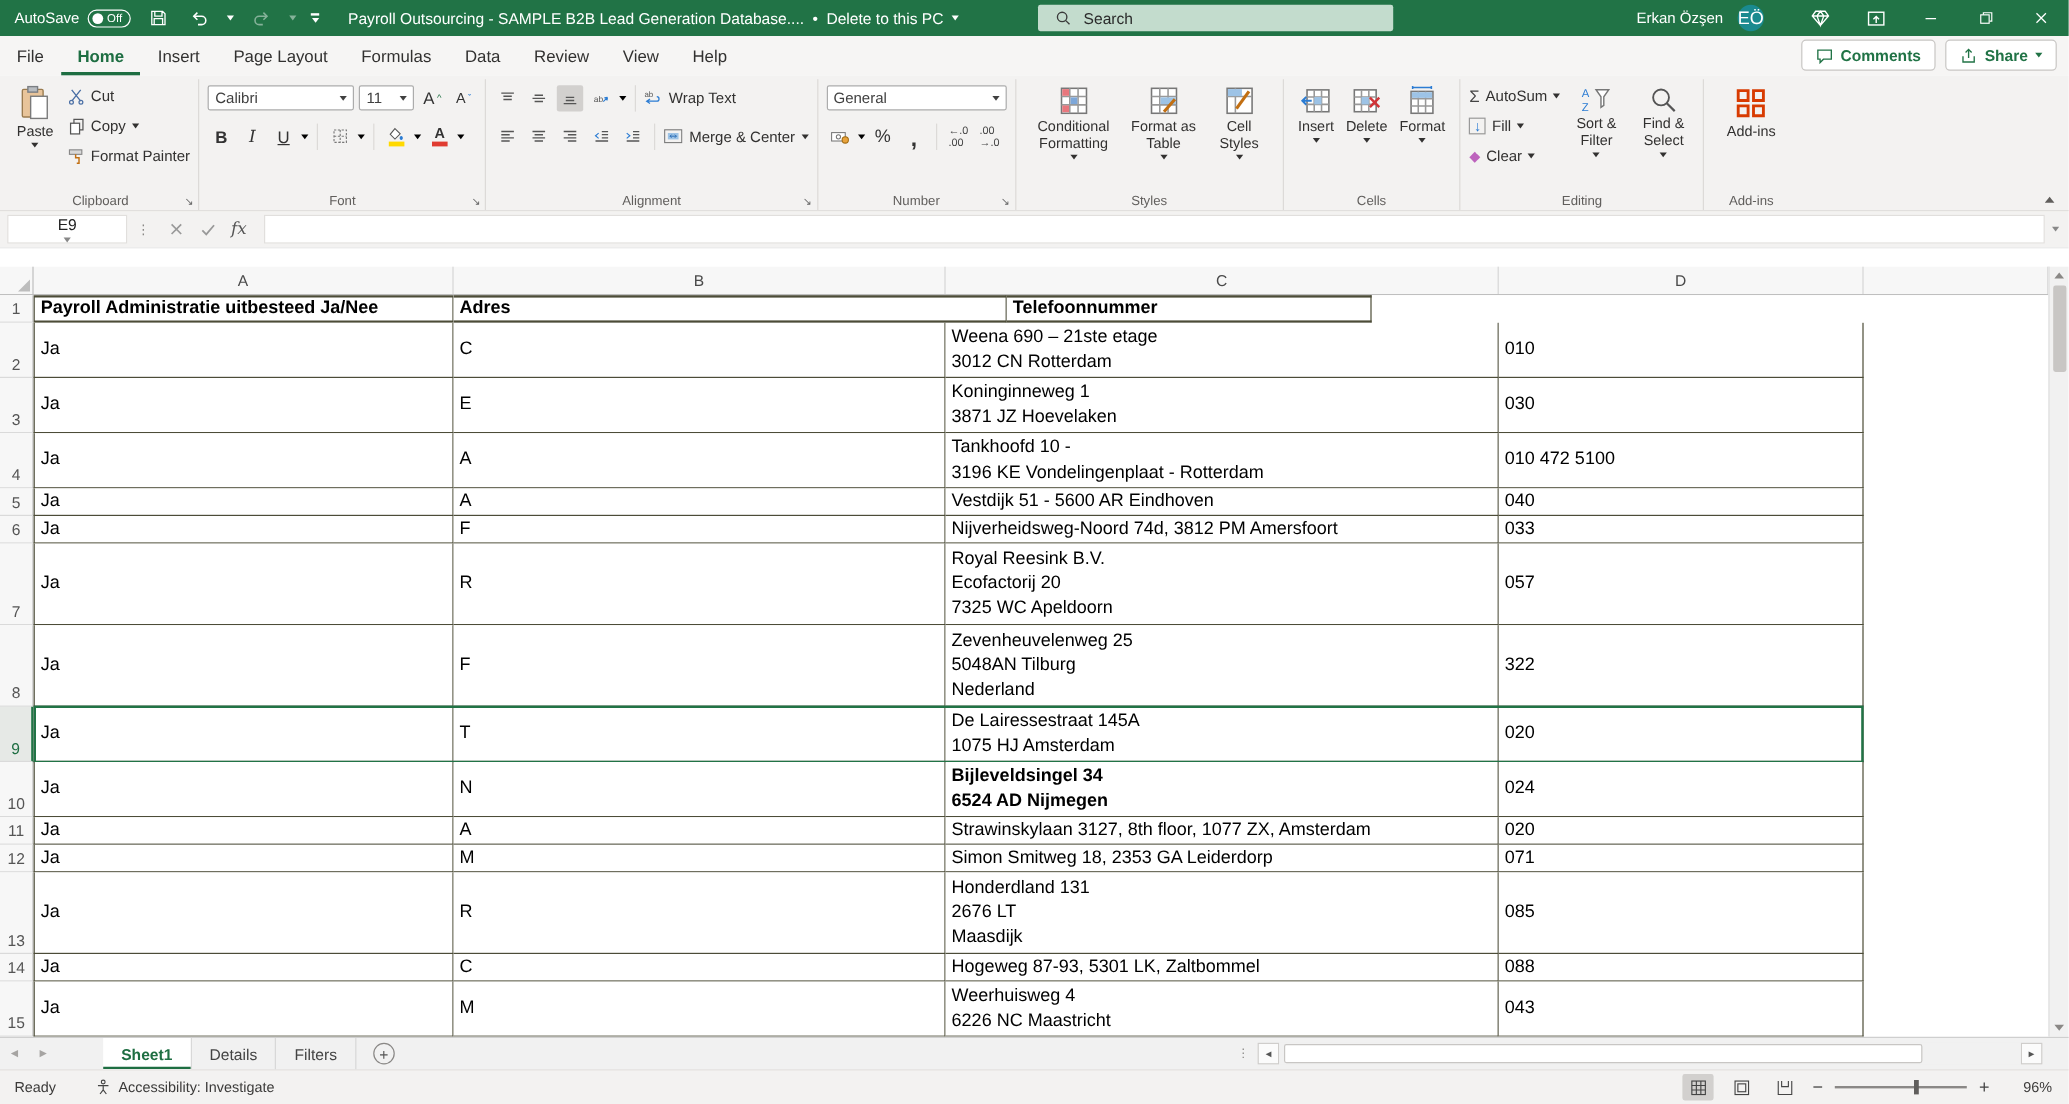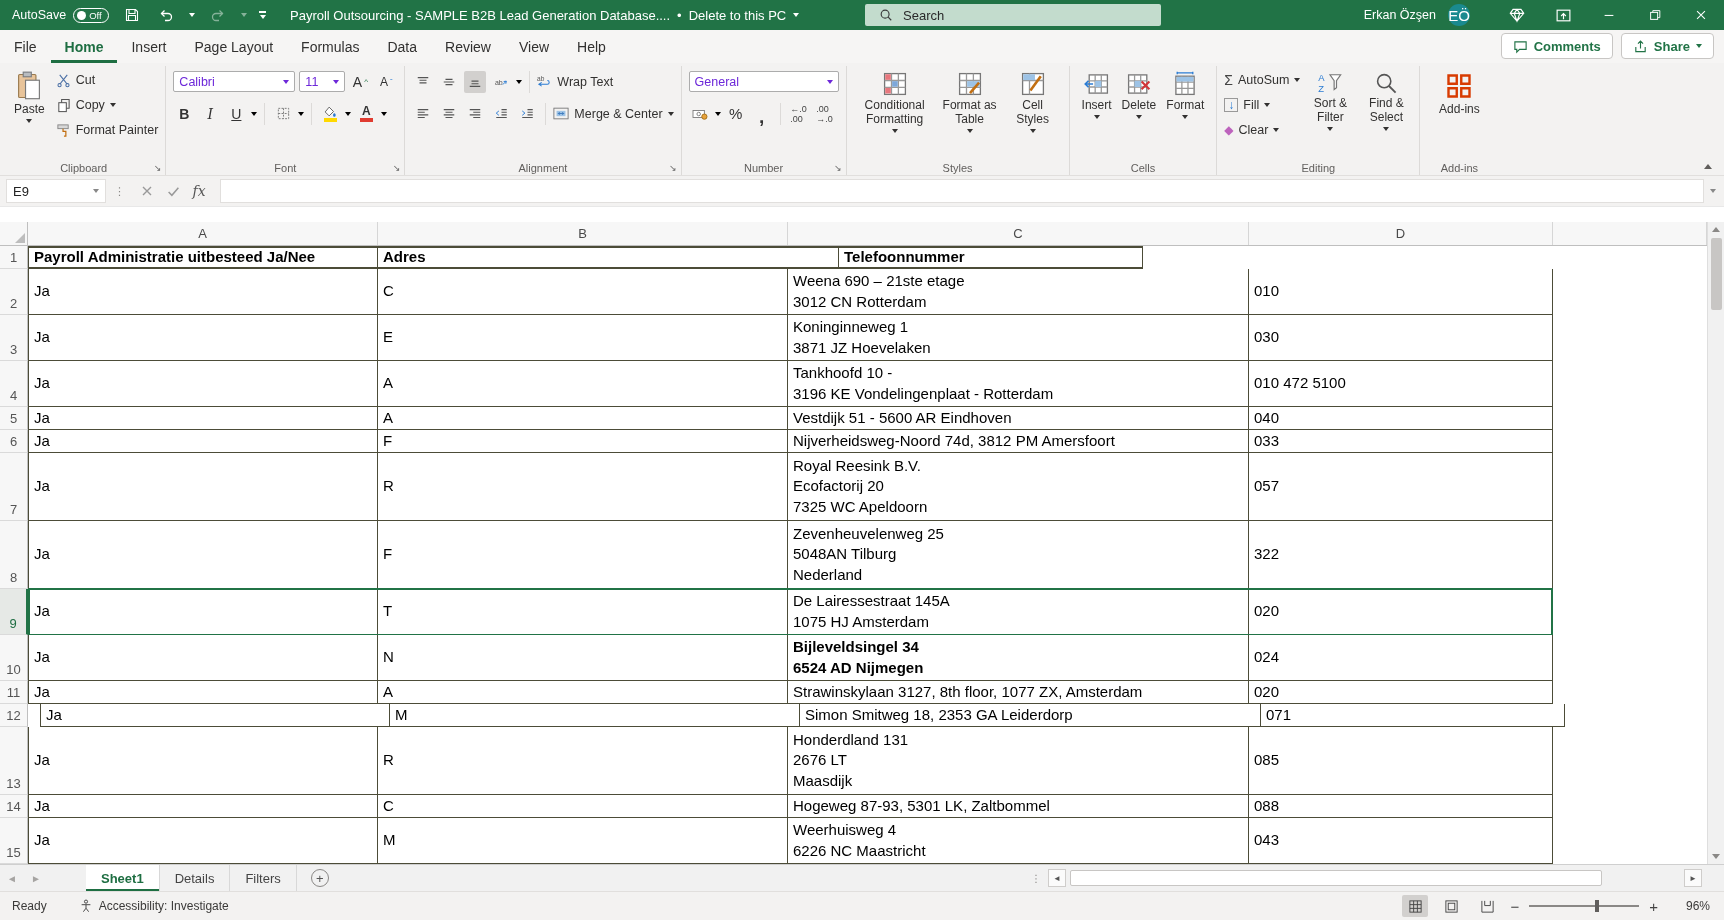--- a/index.html
+++ b/index.html
@@ -35,32 +35,32 @@
   
   .ribbon { height: 113px; background: #f3f2f1; display: flex; padding: 3px 2px 0 2px; position: relative; border-bottom: 1px solid #e1dfdd; flex: none; }
   .group { position: relative; padding: 2px 7px 16px 7px; display: flex; }
   .group + .group { border-left: 1px solid #dcdad8; }
   .glabel { position: absolute; bottom: 1px; left: 0; right: 0; text-align: center; font-size: 11px; color: #605e5c; }
   .launcher { position: absolute; bottom: 2px; right: 4px; font-size: 9px; color: #666; line-height: 1; }
   .bigbtn { display: flex; flex-direction: column; align-items: center; gap: 2px; padding: 3px 5px; font-size: 12px; color: #323130; text-align: center; line-height: 1.15; }
   .smallbtn { display: flex; align-items: center; gap: 5px; font-size: 12.5px; color: #323130; height: 24px; }
   .vstack { display: flex; flex-direction: column; justify-content: flex-start; }
   .hrow { display: flex; align-items: center; gap: 4px; height: 27px; }
-  .combo { background: #fff; border: 1px solid #acacac; height: 21px; display: flex; align-items: center; justify-content: space-between; padding: 0 5px; font-size: 12.5px; color: #6d28d9; border-radius: 2px; }
+  .combo { background: #fff; border: 1px solid #acacac; height: 21px; display: flex; align-items: center; justify-content: space-between; padding: 0 5px; font-size: 12.5px; color: #404040; border-radius: 2px; }
   .fmtbtn { min-width: 22px; height: 22px; display: flex; align-items: center; justify-content: center; gap: 2px; color: #333; }
   .fmtbtn.selected { background: #d2d0ce; border-radius: 2px; }
   .colorbar { display: flex; flex-direction: column; align-items: center; gap: 1px; }
   .bar { width: 13px; height: 4px; }
   .sep { width: 1px; height: 22px; background: #dcdad8; margin: 0 3px; }
   .minitxt { font-size: 9px; color: #444; }
   .collapse-chev { position: absolute; right: 12px; bottom: 6px; width: 0; height: 0; border-left: 4px solid transparent; border-right: 4px solid transparent; border-bottom: 5px solid #605e5c; }
 
   
   .fbar { height: 30px; background: #f3f2f1; display: flex; align-items: center; flex: none; }
-  .namebox { width: 100px; height: 24px; background: #fff; border: 1px solid #e1dfdd; margin-left: 6px; display: flex; align-items: center; justify-content: space-between; padding: 0 6px; font-size: 13px; color: #222; }
+  .namebox { width: 100px; height: 24px; background: #fff; border: 1px solid #e1dfdd; margin-left: 6px; display: flex; align-items: center; justify-content: space-between; padding: 0 6px; font-size: 13px; color: #222; flex-direction: column; }
   .fb-dots { color: #8a8886; font-size: 11px; letter-spacing: 1px; margin: 0 8px; }
   .fb-btn { width: 26px; height: 24px; display: flex; align-items: center; justify-content: center; color: #888; }
   .fx { font-family: "DejaVu Serif", serif; font-style: italic; font-size: 14px; color: #555; }
   .finput { flex: 1; height: 24px; background: #fff; border: 1px solid #e1dfdd; margin: 0 6px 0 8px; }
   .fgap { height: 16px; background: #fff; border-top: 1px solid #e8e8e8; flex: none; }
 
   
   .sheet-area { flex: 1; position: relative; background: #fff; overflow: hidden; }
   .col-headers { display: flex; height: 24px; width: 1707px; background: #f7f7f7; border-bottom: 1px solid #bfbfbf; }
   .corner { width: 28px; flex: none; border-right: 1px solid #bfbfbf; position: relative; }
@@ -774,21 +774,21 @@
             </div>
             <div class="cell" style="width: 461px;">
               <div class="ln">Strawinskylaan 3127, 8th floor,  1077 ZX, Amsterdam</div>
             </div>
             <div class="cell" style="width: 304px;">
               <div class="ln">020</div>
             </div>
           </div>
           <div class="fill-right"></div>
         </div>
-        <div class="row" style="height: 23px; gap: 12px;">
+        <div class="row" style="height: 23px;">
           <div class="gut">12</div>
           <div class="cells">
             <div class="cell first" style="width: 350px;">
               <div class="ln">Ja</div>
             </div>
             <div class="cell" style="width: 410px;">
               <div class="ln">M</div>
             </div>
             <div class="cell" style="width: 461px;">
               <div class="ln">Simon Smitweg 18, 2353 GA Leiderdorp</div>

